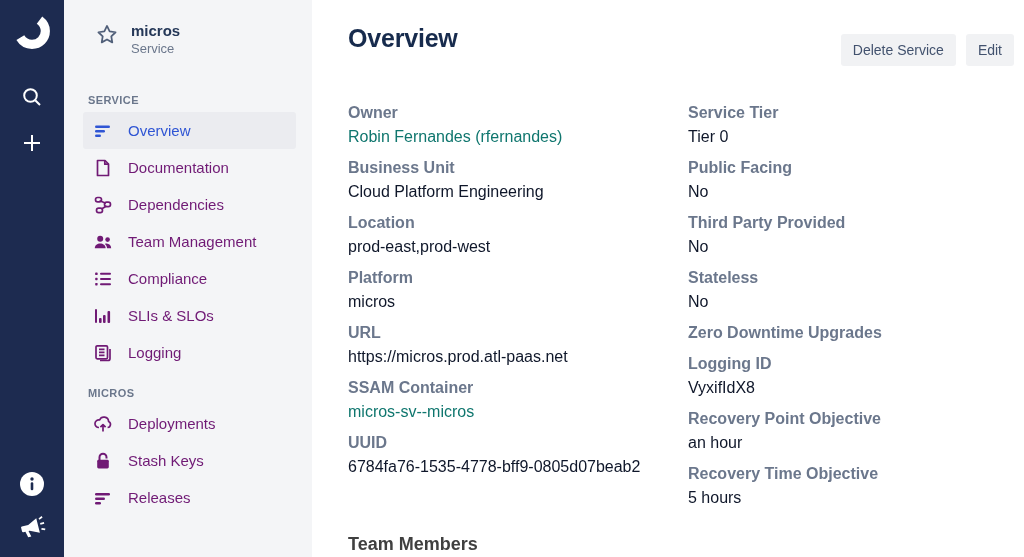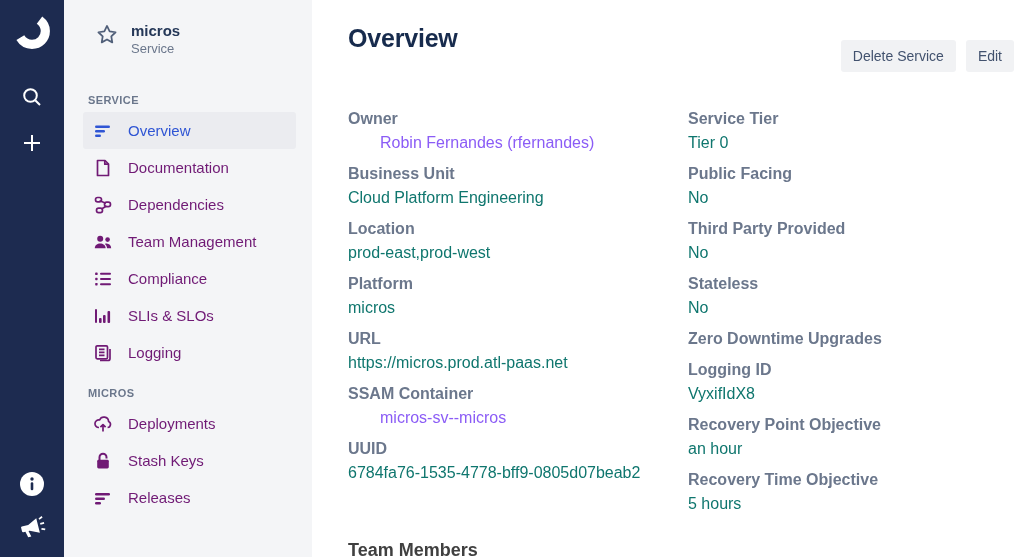--- a/index.html
+++ b/index.html
@@ -25,28 +25,28 @@
   .section-label{margin:38px 0 6px 24px;font-size:11px;font-weight:700;color:#6b778c;letter-spacing:.4px;}
   .section-label.second{margin-top:16px;}
   .nav-item{display:flex;align-items:center;height:37px;margin:0 16px 0 19px;padding-left:10px;
     border-radius:3px;color:#701a75;font-size:15px;gap:15px;cursor:pointer;}
   .nav-item .nicon{width:20px;height:20px;flex-shrink:0;display:flex;align-items:center;justify-content:center;}
   .nav-item.selected{background:#ebecf0;color:#2f55d4;}
   
   .main{flex:1;background:#fff;box-sizing:border-box;padding:24px 10px 0 36px;overflow:hidden;}
   .main-header{display:flex;justify-content:space-between;align-items:flex-start;}
   h1.page-title{margin:0;font-size:25px;font-weight:600;color:#172b4d;letter-spacing:-.2px;}
-  .actions{display:flex;gap:10px;margin-top:16px;border-radius:8px;}
+  .actions{display:flex;gap:10px;margin-top:10px;border-radius:8px;}
   .btn{background:#f1f2f4;color:#42526e;font-size:14px;font-weight:500;border:none;border-radius:3px;
     padding:8px 12px;cursor:pointer;font-family:"Liberation Sans",sans-serif;}
   .fields{margin-top:38px;display:grid;grid-template-columns:340px 1fr;}
   .field{margin-bottom:13px;}
   .field .flabel{font-size:16px;font-weight:700;color:#6b778c;margin-bottom:6px;}
-  .field .fvalue{font-size:16px;color:#0f766e;}
-  .fvalue.link{color:#8b5cf6;cursor:pointer;margin-left:32px;}
+  .field .fvalue{font-size:16px;color:#0f172a;}
+  .fvalue.link{color:#0f766e;cursor:pointer;}
   .team{margin-top:14px;}
   .team h2{margin:0;font-size:18px;font-weight:700;color:#404040;}
   .chips{margin-top:9px;display:flex;gap:13px;}
   .chip{background:#ebecf0;border-radius:12px;padding:6px 12px;font-size:14px;color:#2f55d4;
     white-space:nowrap;cursor:pointer;}
   svg{display:block;}
 </style>
 </head>
 <body>
 

